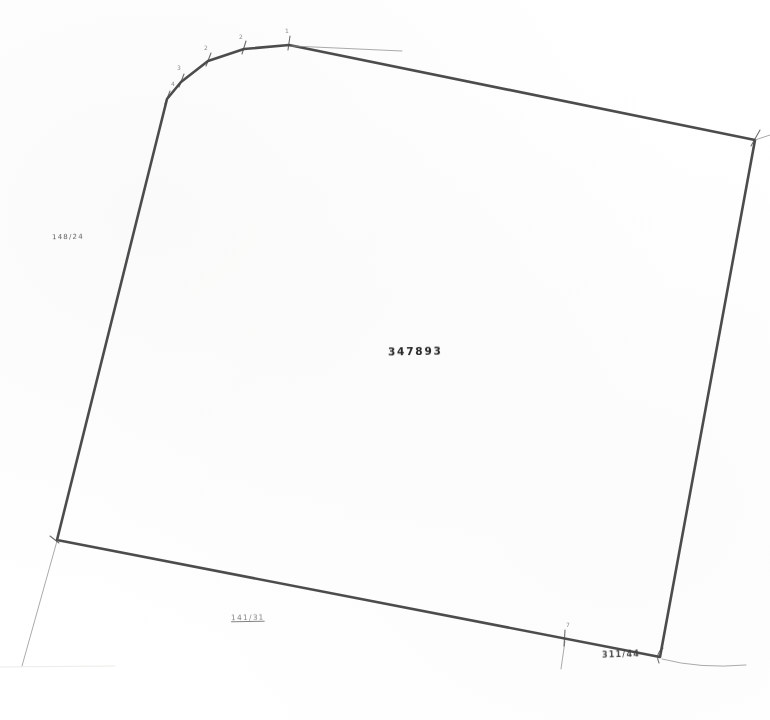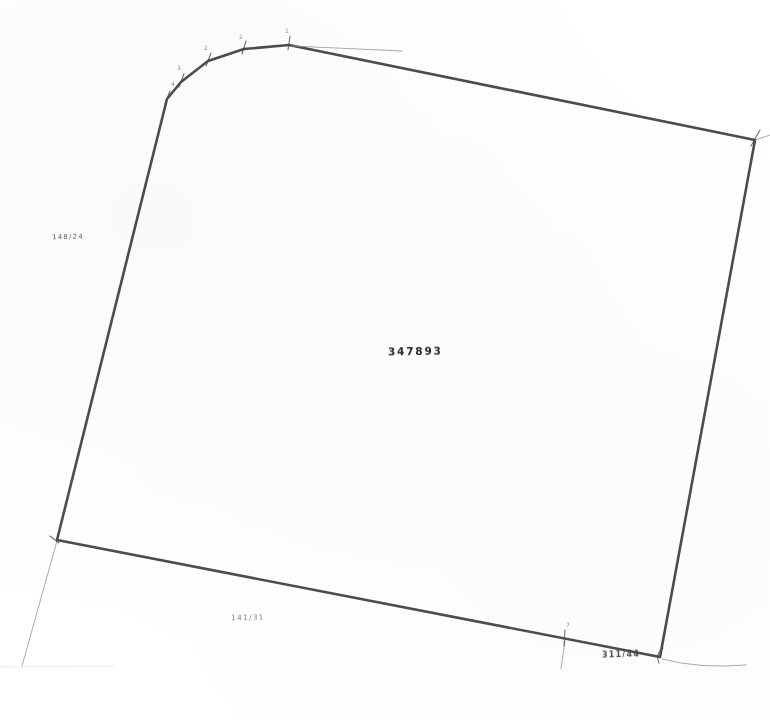--- a/index.html
+++ b/index.html
@@ -31,21 +31,21 @@
     left:52px;top:218px;
     font-size:7px;opacity:.78;transform:rotate(-1deg);margin-top:15px;
   }
   .label-main{
     left:388px;top:345px;
     font-size:10.5px;font-weight:bold;letter-spacing:1.8px;
     color:#262626;transform:rotate(-1deg);
   }
   .label-bottom{
     left:231px;top:613px;
-    font-size:7.5px;opacity:.6;transform:rotate(-1deg);
+    font-size:7.5px;opacity:.6;transform:rotate(-1deg);text-decoration:underline;
   }
   .label-bottom-right{
     left:602px;top:650px;
     font-size:8px;font-weight:bold;opacity:.85;transform:rotate(-2deg);
   }
 </style>
 </head>
 <body>
 
 <div class="page">

